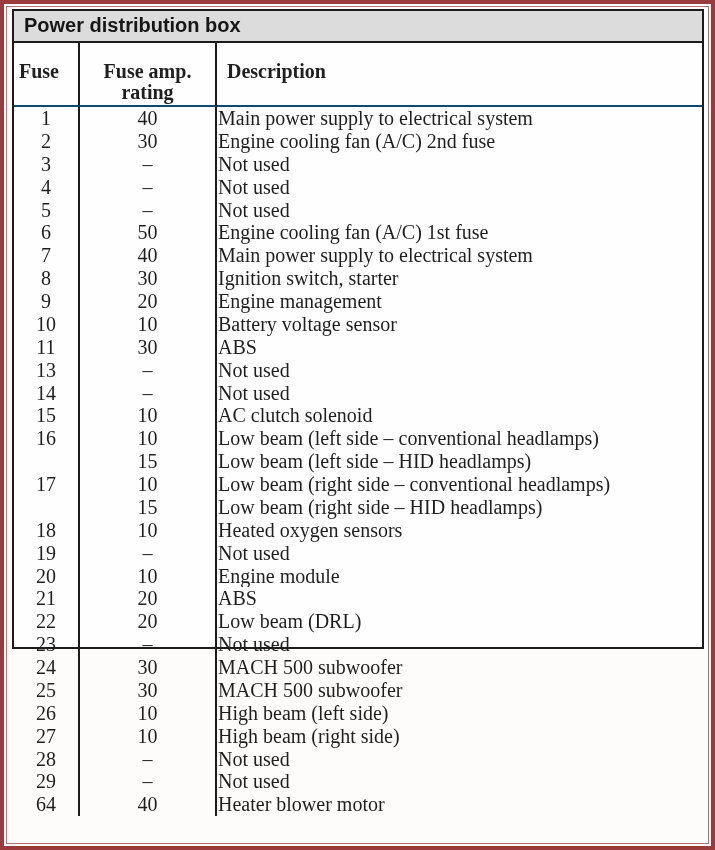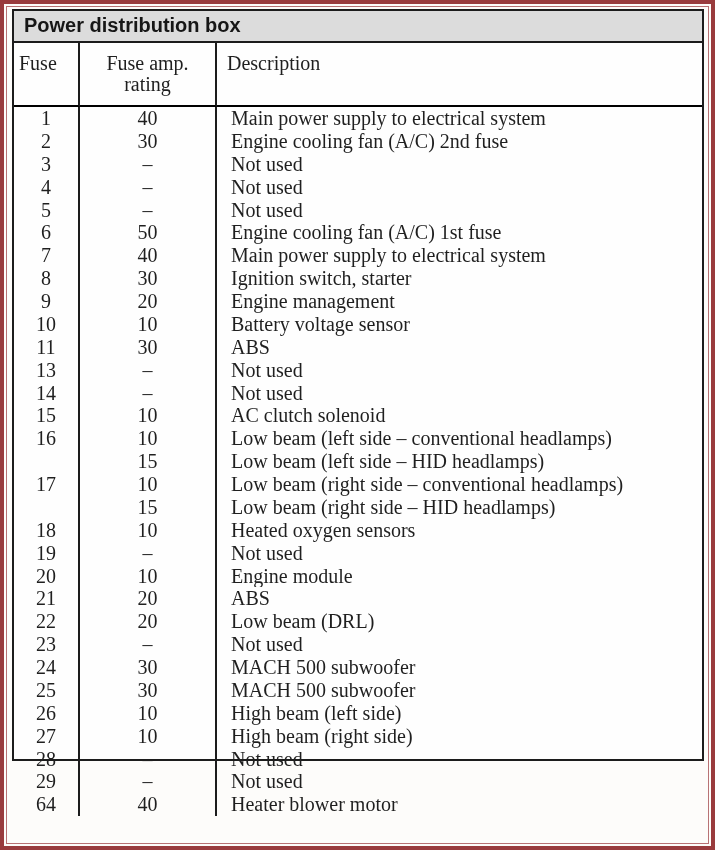--- a/index.html
+++ b/index.html
@@ -13,21 +13,21 @@
   .outer-frame {
     position: absolute; inset: 0;
     border: 4px solid #993b3d;
   }
   .inner-frame {
     position: absolute; inset: 2px;
     border: 1px solid #b87274;
   }
   .content {
     position: absolute; left: 12px; top: 9px;
-    width: 692px; height: 752px;
+    width: 692px; height: 640px;
   }
   .box {
     width: 100%; height: 100%;
     border: 2px solid #1c1c1c;
     background: #fefefe;
   }
   .title-bar {
     height: 32px;
     background: #dcdcdc;
     border-bottom: 2px solid #1c1c1c;
@@ -49,35 +49,36 @@
   col.col-amp  { width: 137px; }
   th, td {
     font-weight: normal;
     font-size: 20px;
     overflow: hidden;
     white-space: nowrap;
   }
   th { 
     height: 64px;
     vertical-align: top;
-    padding-top: 10px;
-    border-bottom: 2px solid #000000;
+    padding-top: 18px;
+    border-bottom: 2px solid #0c4a6e;
     line-height: 21px;
+    font-weight: bold;
   }
   th.c1 { text-align: left; padding-left: 5px; padding-right: 6px; white-space: normal; }
   th.c2 { text-align: center; padding-left: 6px; padding-right: 6px; white-space: normal; }
   th.c3 { text-align: left; padding-left: 10px; margin-top: 7px; }
   .c1, .c2 { border-right: 2px solid #1c1c1c; }
   td {
     height: 22.875px;
     line-height: 22.875px;
     vertical-align: top;
   }
   td.c1, td.c2 { text-align: center; }
-  td.c3 { text-align: left; padding-left: 14px; }
+  td.c3 { text-align: left; padding-left: 1px; }
 </style>
 </head>
 <body>
 
 <div class="outer-frame">
   <div class="inner-frame"></div>
 </div>
 
 <div class="content">
   <div class="box">

